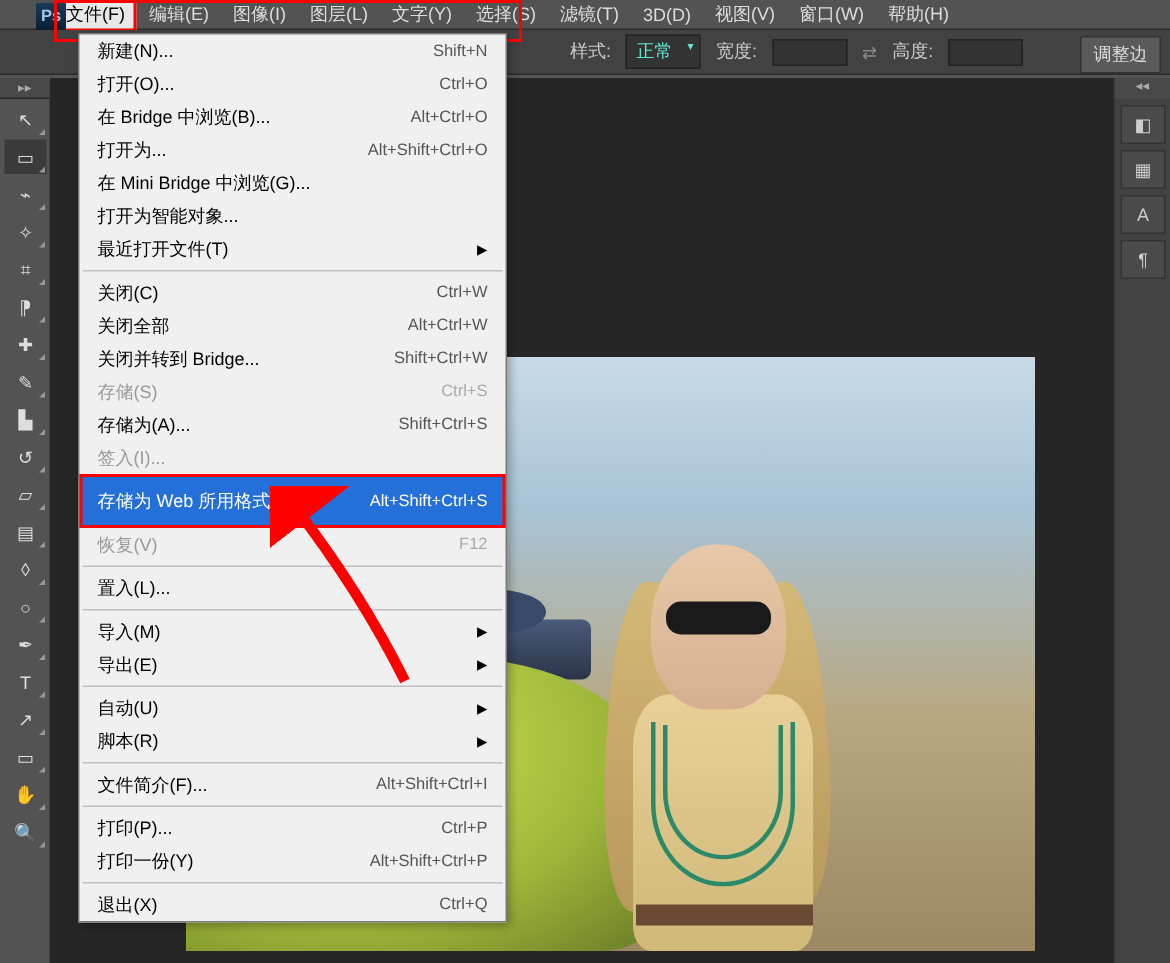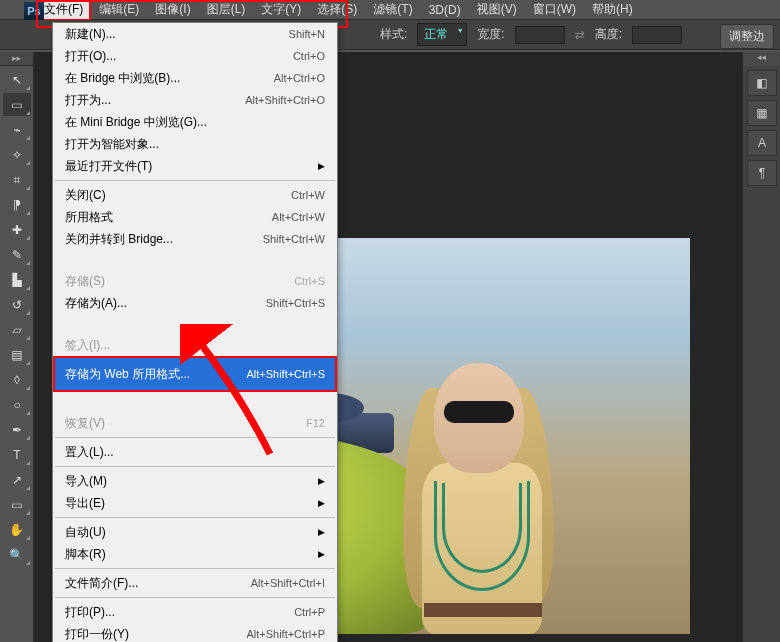--- a/index.html
+++ b/index.html
@@ -27,21 +27,21 @@
 .tool-corner { position: absolute; right: 1px; bottom: 1px; width: 0; height: 0; border-right: 4px solid #999; border-top: 4px solid transparent; }
 
 
 .right-panels { position: absolute; right: 0; top: 52px; width: 38px; height: 590px; background: #424242; border-left: 1px solid #2a2a2a; }
 .panel-tab { width: 30px; height: 26px; margin: 4px; background: #4a4a4a; display: flex; align-items: center; justify-content: center; color: #ccc; border: 1px solid #333; }
 .panel-collapse { height: 14px; background: #494949; text-align: center; color: #aaa; font-size: 9px; }
 
 
 .dropdown { position: absolute; left: 52px; top: 22px; width: 286px; background: #f0f0f0; border: 1px solid #7a7a7a; box-shadow: 2px 2px 6px rgba(0,0,0,.3); z-index: 10; }
 .menu-item { display: flex; align-items: center; height: 22px; padding: 0 12px; color: #000; cursor: default; }
-.menu-item.disabled { color: #999; margin-top: 20px; }
+.menu-item.disabled { color: #999; }
 .menu-item .label { flex: 1; }
 .menu-item .shortcut { color: #555; font-size: 11px; }
 .menu-item.disabled .shortcut { color: #aaa; }
 .menu-item.highlighted { background: #2570d8; color: #fff; border: 2px solid #ff0000; height: 24px; padding: 16px 10px; }
 .menu-item.highlighted .shortcut { color: #fff; }
 .menu-sep { height: 1px; background: #c0c0c0; margin: 3px 2px; }
 .submenu-arrow { margin-left: 6px; font-size: 9px; }
 .dropdown-outline { position: absolute; left: 36px; top: 0; width: 312px; height: 28px; border: 2px solid #ff0000; z-index: 5; pointer-events: none; }
 
 
@@ -184,21 +184,21 @@
     <div class="menu-item">
       <span class="label">最近打开文件(T)</span>
       <span class="submenu-arrow">▶</span>
     </div>
     <div class="menu-sep"></div>
     <div class="menu-item">
       <span class="label">关闭(C)</span>
       <span class="shortcut">Ctrl+W</span>
     </div>
     <div class="menu-item">
-      <span class="label">所用格式</span>
+      <span class="label">关闭全部</span>
       <span class="shortcut">Alt+Ctrl+W</span>
     </div>
     <div class="menu-item">
       <span class="label">关闭并转到 Bridge...</span>
       <span class="shortcut">Shift+Ctrl+W</span>
     </div>
     <div class="menu-item disabled">
       <span class="label">存储(S)</span>
       <span class="shortcut">Ctrl+S</span>
     </div>

